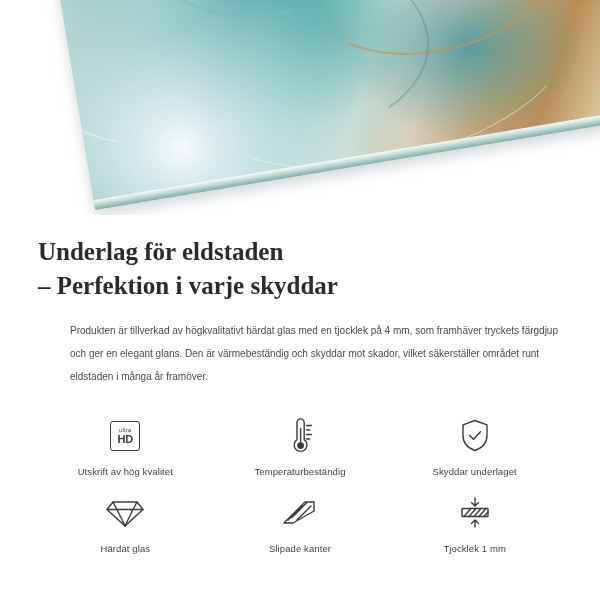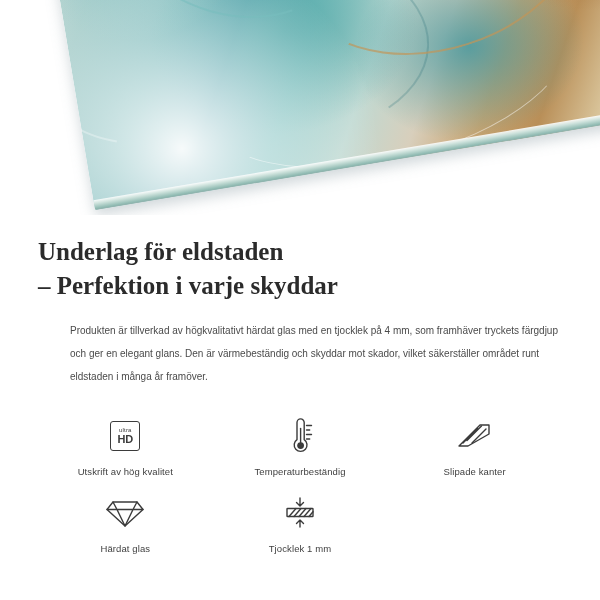--- a/index.html
+++ b/index.html
@@ -266,39 +266,48 @@
           <svg width="34" height="40" viewBox="0 0 34 40" aria-hidden="true">
             <path class="stroke" d="M14 6.5a3.6 3.6 0 0 1 7.2 0v17.2a6.4 6.4 0 1 1-7.2 0z"></path>
             <path class="stroke" d="M17.6 12.5v14.2"></path>
             <circle class="fill" cx="17.6" cy="29.6" r="3.4"></circle>
             <path class="stroke" d="M23.5 9.5h5M23.5 14h3.2M23.5 18.5h5M23.5 23h3.2"></path>
           </svg>
         </div>
         <div class="caption">Temperaturbeständig</div>
       </div>
 
+      <div class="feature">
+        <div class="glyph">
+          <svg width="34" height="40" viewBox="0 0 34 40" aria-hidden="true">
+            <path class="stroke" d="M17 4.5 29 8.8v10.4c0 7.4-5 12.8-12 15.3-7-2.5-12-7.9-12-15.3V8.8z"></path>
+            <path class="stroke" d="m11.6 19.4 3.9 3.9 7-7.6" stroke-width="1.8"></path>
+          </svg>
+        </div>
+        <div class="caption">Skyddar underlaget</div>
+      </div>
+
+      <div class="feature">
+        <div class="glyph">
+          <svg width="40" height="34" viewBox="0 0 40 34" aria-hidden="true">
+            <path class="stroke" d="M8 6h24l6 7.5L20 30 2 13.5z"></path>
+            <path class="stroke" d="M2 13.5h36M8 6l4 7.5L20 30l8-16.5L32 6M12 13.5h16"></path>
+          </svg>
+        </div>
+        <div class="caption">Härdat glas</div>
+      </div>
 
       <div class="feature">
         <div class="glyph">
           <svg width="40" height="34" viewBox="0 0 40 34" aria-hidden="true">
             <path class="stroke" d="M4 27 25 6h9v9L13 27z"></path>
             <path class="stroke" d="M12 21.5 26.5 7M17 24 31 10M8 24 22.5 9.5"></path>
           </svg>
         </div>
         <div class="caption">Slipade kanter</div>
-      </div>
-
-      <div class="feature">
-        <div class="glyph">
-          <svg width="40" height="34" viewBox="0 0 40 34" aria-hidden="true">
-            <path class="stroke" d="M8 6h24l6 7.5L20 30 2 13.5z"></path>
-            <path class="stroke" d="M2 13.5h36M8 6l4 7.5L20 30l8-16.5L32 6M12 13.5h16"></path>
-          </svg>
-        </div>
-        <div class="caption">Härdat glas</div>
       </div>
 
       <div class="feature">
         <div class="glyph">
           <svg width="40" height="34" viewBox="0 0 40 34" aria-hidden="true">
             <path class="stroke" d="M20 2v7M16.5 6.5 20 10l3.5-3.5"></path>
             <rect class="stroke" x="7" y="12.5" width="26" height="8" rx="0.6"></rect>
             <path class="stroke" d="M9 20.5 16 12.5M14 20.5 21 12.5M19 20.5 26 12.5M24 20.5 31 12.5M29 20.5 33 15.8"></path>
             <path class="stroke" d="M20 31v-7M16.5 27.5 20 24l3.5 3.5"></path>
           </svg>

